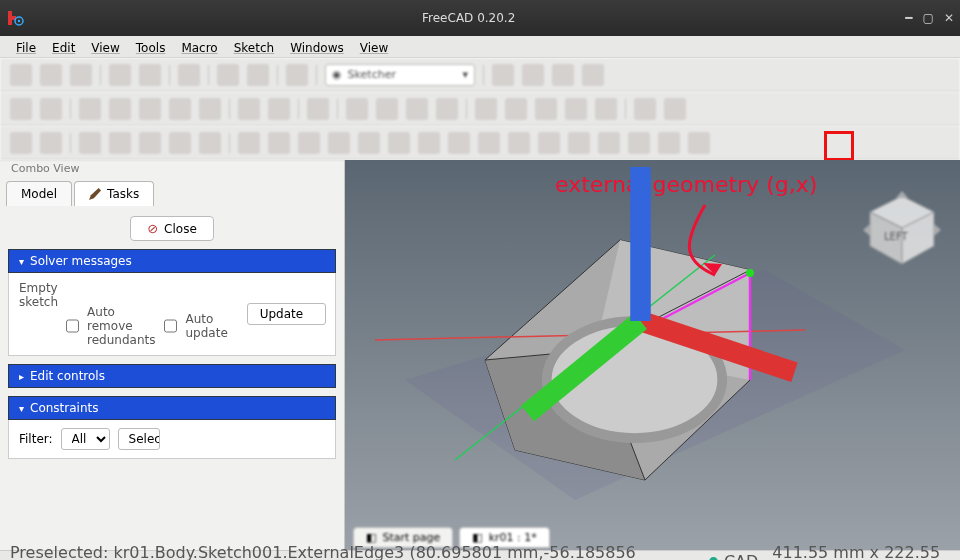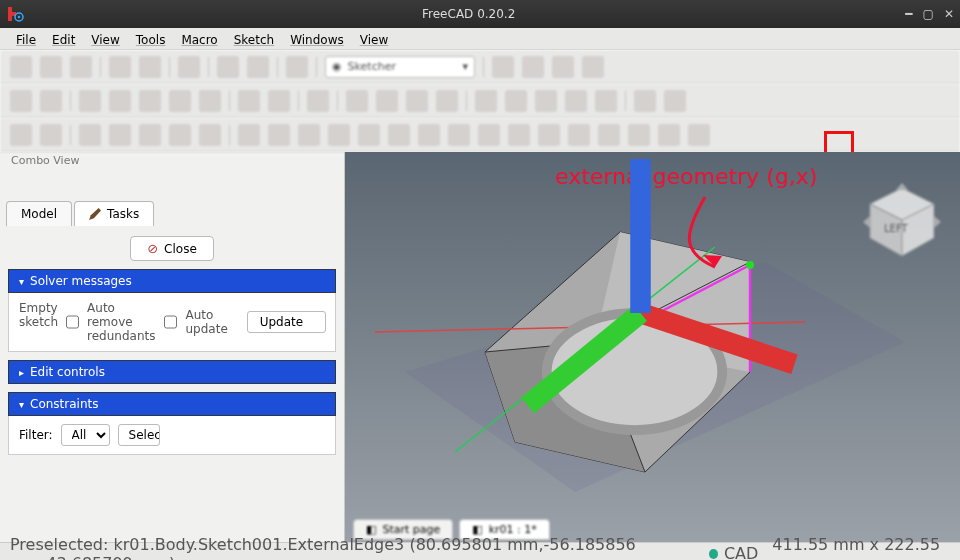--- a/index.html
+++ b/index.html
@@ -1,47 +1,47 @@
 <!DOCTYPE html>
 <html><head>
 <meta charset="utf-8">
 <style>
   * { box-sizing: border-box; margin: 0; padding: 0; font-family: "DejaVu Sans", Arial, sans-serif; }
   body { width: 960px; height: 560px; background: #fff; overflow: hidden; position: relative; }
   
-  .titlebar { height: 28px; background: linear-gradient(#3a3a3a, #2a2a2a); color: #eee; display: flex; align-items: center; padding: 0 6px; font-size: 12px; }
+  .titlebar { height: 36px; background: linear-gradient(#3a3a3a, #2a2a2a); color: #eee; display: flex; align-items: center; padding: 0 6px; font-size: 12px; }
   .titlebar .app-icon { width: 18px; height: 18px; margin-right: 8px; position: relative; }
   .titlebar .title { flex: 1; text-align: center; color: #ddd; }
   .titlebar .win-btns { display: flex; gap: 10px; color: #ccc; }
   
   .menubar { height: 22px; background: #e8e8e6; display: flex; align-items: flex-end; padding: 0 10px; gap: 4px; font-size: 12px; border-bottom: 1px solid #d0d0d0; filter: blur(0.7px); }
   .menubar span { padding: 2px 6px; text-decoration: underline; text-decoration-color: rgba(0,0,0,0.25); cursor: default; }
   
   .toolbar { height: 34px; background: #e8e8e6; display: flex; align-items: center; padding: 2px 10px; gap: 8px; border-bottom: 1px solid #d0d0d0; filter: blur(1.1px); }
   .toolbar.sketchtools { height: 34px; filter: blur(0.9px); position: relative; }
   .tb-icon { width: 22px; height: 22px; border-radius: 3px; background: rgba(100,80,80,0.15); display: inline-block; }
   .tb-sep { width: 1px; height: 20px; background: #c3c3c3; }
   .wb-select { width: 150px; height: 22px; border: 1px solid #bbb; border-radius: 3px; background: #fff; font-size: 11px; padding: 0 6px; display: flex; align-items: center; gap: 6px; color: #555; }
   
   .main { display: flex; height: calc(560px - 24px - 22px - 34px - 34px - 34px - 22px); }
   
   .sidebar { width: 345px; background: #f1f1ef; border-right: 1px solid #c8c8c8; display: flex; flex-direction: column; font-size: 12px; }
   .side-title { padding: 2px 11px; color: #777; font-size: 11px; }
   .tabs { display: flex; padding: 4px 6px 0 6px; gap: 2px; }
-  .tab { padding: 5px 14px; border: 1px solid #b8b8b8; border-bottom: none; border-radius: 4px 4px 0 0; background: #f8f8f8; font-size: 12px; display: flex; align-items: center; gap: 6px; margin-top: 28px; }
+  .tab { padding: 5px 14px; border: 1px solid #b8b8b8; border-bottom: none; border-radius: 4px 4px 0 0; background: #f8f8f8; font-size: 12px; display: flex; align-items: center; gap: 6px; }
   .tab.active { background: #fff; font-weight: 500; }
   .tab .pencil { width: 12px; height: 12px; background: #6e4a2a; clip-path: polygon(0 100%,15% 60%,80% 0,100% 20%,40% 85%); }
   .side-body { flex: 1; overflow: hidden; padding: 10px 8px; display: flex; flex-direction: column; gap: 8px; filter: blur(0.4px); }
   .close-btn { align-self: center; padding: 4px 16px; border: 1px solid #bbb; border-radius: 4px; background: #fff; font-size: 12px; display: flex; align-items: center; gap: 6px; }
   .close-btn::before { content: "⊘"; color: #b33; font-size: 13px; }
   .section-hdr { background: #1d4ed8; color: #fff; padding: 4px 10px; font-size: 12px; display: flex; align-items: center; gap: 6px; border: 1px solid #2e3843; }
   .section-hdr::before { content: "▸"; font-size: 10px; }
   .section-hdr.open::before { content: "▾"; }
   .section-body { background: #fff; border: 1px solid #ccc; border-top: none; padding: 8px 10px; display: flex; gap: 8px; }
-  .chk { display: flex; align-items: center; gap: 8px; color: #555; }
+  .chk { display: flex; align-items: center; gap: 8px; color: #555; margin-top: 24px; }
   .chk input { width: 14px; height: 14px; }
   .row { display: flex; align-items: center; gap: 8px; }
   .upd-btn { margin-left: auto; padding: 3px 32px 3px 12px; border: 1px solid #bbb; border-radius: 3px; background: #fff; overflow: hidden; white-space: nowrap; }
   .filter-row { display: flex; align-items: center; gap: 8px; }
   .filter-row select { flex: 1; height: 22px; border: 1px solid #bbb; border-radius: 3px; background: #fff; font-size: 12px; padding: 0 6px; }
   .sel-btn { padding: 3px 4px 3px 10px; border: 1px solid #bbb; border-radius: 3px; background: #fff; overflow: hidden; width: 42px; white-space: nowrap; }
   
   .viewport { flex: 1; position: relative; background: linear-gradient(#5a6671, #9ba1a8); overflow: hidden; }
   .viewport svg { width: 100%; height: 100%; }
   

